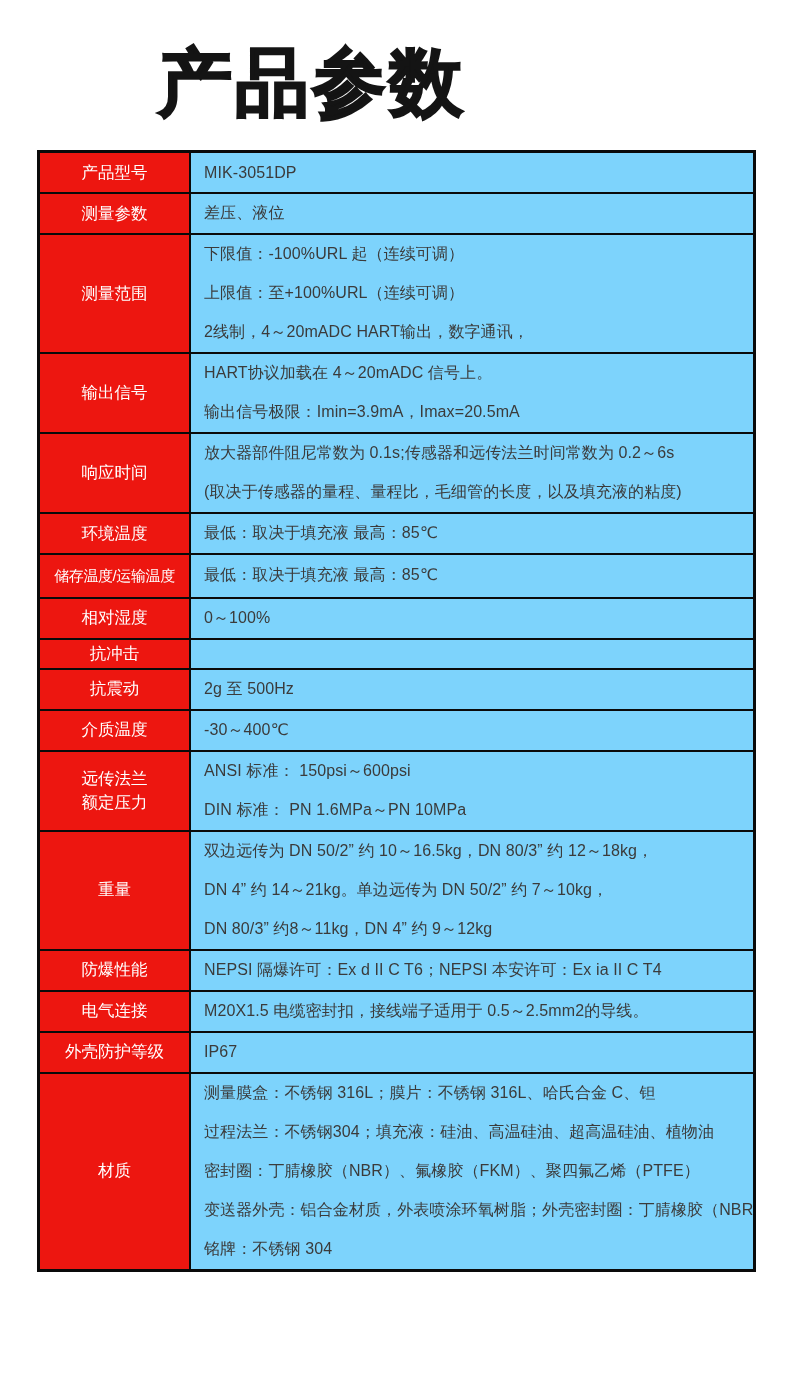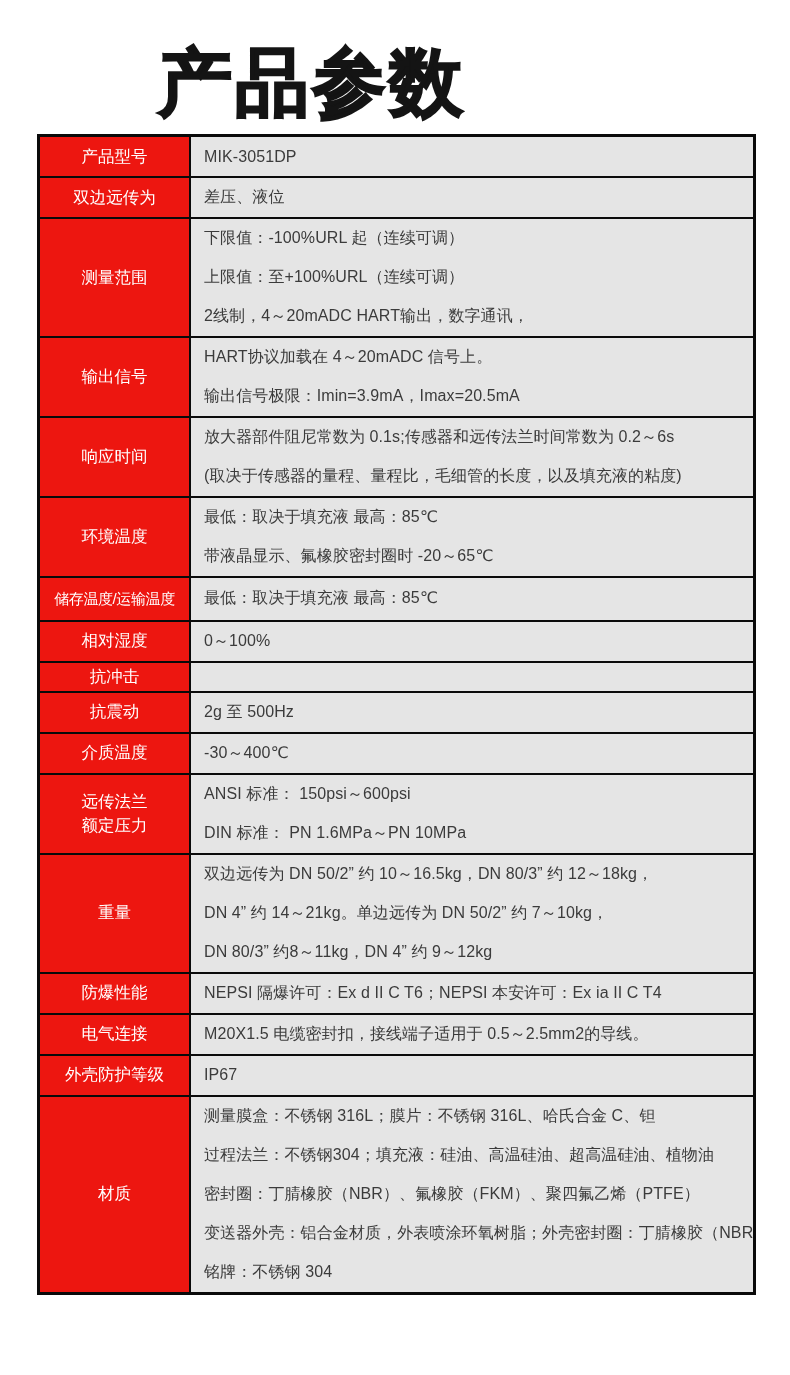--- a/index.html
+++ b/index.html
@@ -22,24 +22,24 @@
     width:624px;
     text-align:center;
     font-size:74px;
     font-weight:900;
     color:#141414;
     letter-spacing:3px;
     -webkit-text-stroke:2px #141414;
   }
   .spec-table{
     position:absolute;
-    left:37px;top:134px;
+    left:37px;top:150px;
     width:719px;
     border:3px solid var(--border);
-    background:#e5e5e5;
+    background:#7dd3fc;
   }
   .spec-row{
     display:flex;
     border-bottom:2px solid var(--border);
   }
   .spec-row:last-child{border-bottom:none;}
   .label-cell{
     flex:0 0 151px;
     width:151px;
     background:var(--red);
@@ -87,21 +87,21 @@
     <div class="spec-row">
       <div class="label-cell">
         <div class="label-line">产品型号</div>
       </div>
       <div class="value-cell">
         <div class="value-line">MIK-3051DP</div>
       </div>
     </div>
     <div class="spec-row">
       <div class="label-cell">
-        <div class="label-line">双边远传为</div>
+        <div class="label-line">测量参数</div>
       </div>
       <div class="value-cell">
         <div class="value-line">差压、液位</div>
       </div>
     </div>
     <div class="spec-row">
       <div class="label-cell">
         <div class="label-line">测量范围</div>
       </div>
       <div class="value-cell">
@@ -127,21 +127,20 @@
         <div class="value-line">放大器部件阻尼常数为 0.1s;传感器和远传法兰时间常数为 0.2～6s</div>
         <div class="value-line">(取决于传感器的量程、量程比，毛细管的长度，以及填充液的粘度)</div>
       </div>
     </div>
     <div class="spec-row">
       <div class="label-cell">
         <div class="label-line">环境温度</div>
       </div>
       <div class="value-cell">
         <div class="value-line">最低：取决于填充液 最高：85℃</div>
-        <div class="value-line">带液晶显示、氟橡胶密封圈时 -20～65℃</div>
       </div>
     </div>
     <div class="spec-row">
       <div class="label-cell small">
         <div class="label-line">储存温度/运输温度</div>
       </div>
       <div class="value-cell">
         <div class="value-line">最低：取决于填充液 最高：85℃</div>
       </div>
     </div>

